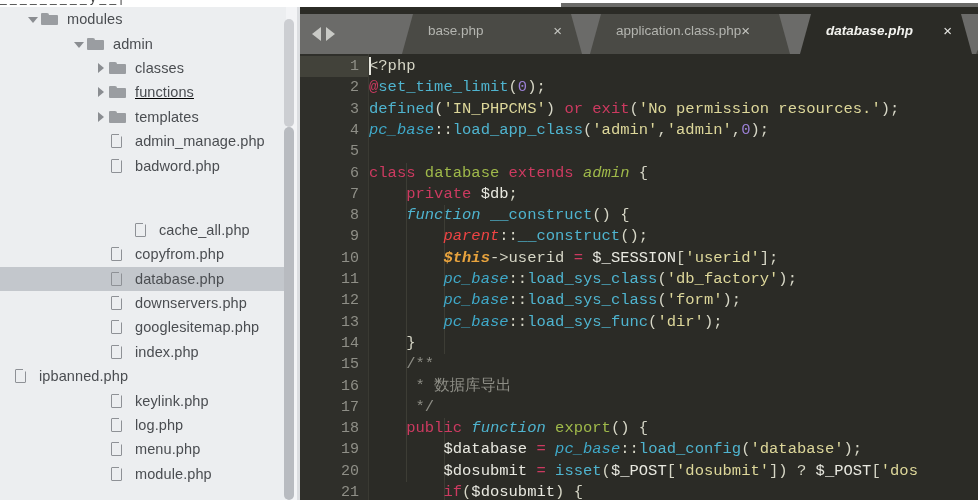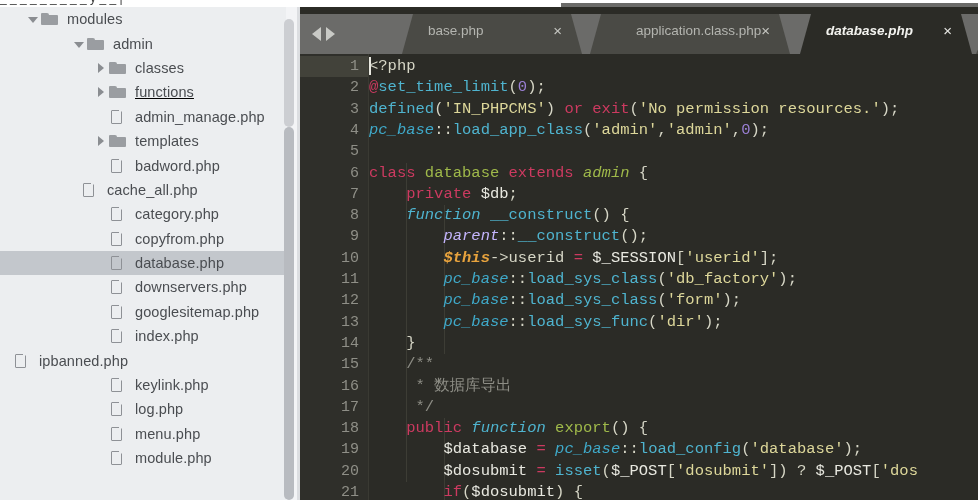--- a/index.html
+++ b/index.html
@@ -96,21 +96,21 @@
 
   
   .t-def   {color:#d6d6c6;}
   .t-kw    {color:#cc3a60;}
   .t-kw2   {color:#4fb4cf;font-style:italic;}
   .t-fn    {color:#9fb94a;}
   .t-cls   {color:#3fa9c9;font-style:italic;}
   .t-str   {color:#ddd79a;}
   .t-num   {color:#9a7fd4;}
   .t-var   {color:#e8e8e0;}
-  .t-varsp {color:#c4b5fd;font-style:italic;text-align:right;}
+  .t-varsp {color:#ef4444;font-style:italic;text-align:right;}
   .t-cmt   {color:#8d8d85;}
   .t-op    {color:#d6d6c6;}
   .t-eq    {color:#cc3a60;}
   .t-this  {color:#e8a33d;font-style:italic;font-weight:bold;}
   .t-at    {color:#cc3a60;}
   .t-cname {color:#9fb94a;}
   .t-admin {color:#9fb94a;font-style:italic;}
   .t-sup   {color:#4fb4cf;}
 </style>
 </head>
@@ -139,43 +139,38 @@
           <span class="arrow right"></span>
           <span class="ico folder"></span>
           <span class="lab">classes</span>
         </div>
         <div class="row" style="padding-left: 96px; text-decoration: underline;">
           <span class="arrow right"></span>
           <span class="ico folder"></span>
           <span class="lab">functions</span>
         </div>
         <div class="row" style="padding-left: 96px;">
+          <span class="arrow right"></span>
+          <span class="ico folder"></span>
+          <span class="lab">templates</span>
+        </div>
+        <div class="row" style="padding-left: 96px;">
           <span class="arrow none"></span>
           <span class="ico file"></span>
           <span class="lab">admin_manage.php</span>
         </div>
         <div class="row" style="padding-left: 96px;">
-          <span class="arrow right"></span>
-          <span class="ico folder"></span>
-          <span class="lab">templates</span>
-        </div>
-        <div class="row" style="padding-left: 96px;">
           <span class="arrow none"></span>
           <span class="ico file"></span>
           <span class="lab">badword.php</span>
         </div>
-        <div class="row" style="padding-left: 68px;">
+        <div class="row" style="padding-left: 120px; margin-top: 40px;">
           <span class="arrow none"></span>
           <span class="ico file"></span>
           <span class="lab">cache_all.php</span>
-        </div>
-        <div class="row" style="padding-left: 96px;">
-          <span class="arrow none"></span>
-          <span class="ico file"></span>
-          <span class="lab">category.php</span>
         </div>
         <div class="row" style="padding-left: 96px;">
           <span class="arrow none"></span>
           <span class="ico file"></span>
           <span class="lab">copyfrom.php</span>
         </div>
         <div class="row sel" style="padding-left: 96px;">
           <span class="arrow none"></span>
           <span class="ico file"></span>
           <span class="lab">database.php</span>
@@ -236,21 +231,21 @@
         <div class="tri r"></div>
       </div>
       <div id="tabs">
           <div class="tab inactive" style="left: 102px; width: 180px; justify-content: space-between; padding: 0px 20px 0px 26px;">
             <svg class="shape" viewBox="0 0 180 40" preserveAspectRatio="none">
               <path d="M 11 0 L 169 0 L 180 40 L 0 40 Z" fill="#4a4a45"></path>
             </svg>
             <span class="tname">base.php</span>
             <span class="tclose">×</span>
           </div>
-          <div class="tab inactive" style="left: 290px; width: 200px; justify-content: flex-end; padding: 0px 20px 0px 26px;">
+          <div class="tab inactive" style="left: 290px; width: 200px; justify-content: flex-start; padding: 0px 20px 0px 26px;">
             <svg class="shape" viewBox="0 0 200 40" preserveAspectRatio="none">
               <path d="M 11 0 L 189 0 L 200 40 L 0 40 Z" fill="#4a4a45"></path>
             </svg>
             <span class="tname">application.class.php</span>
             <span class="tclose">×</span>
           </div>
           <div class="tab active" style="left: 500px; width: 172px; justify-content: space-between; padding: 0px 20px 0px 26px;">
             <svg class="shape" viewBox="0 0 172 40" preserveAspectRatio="none">
               <path d="M 11 0 L 161 0 L 172 40 L 0 40 Z" fill="#2b2b26"></path>
             </svg>

